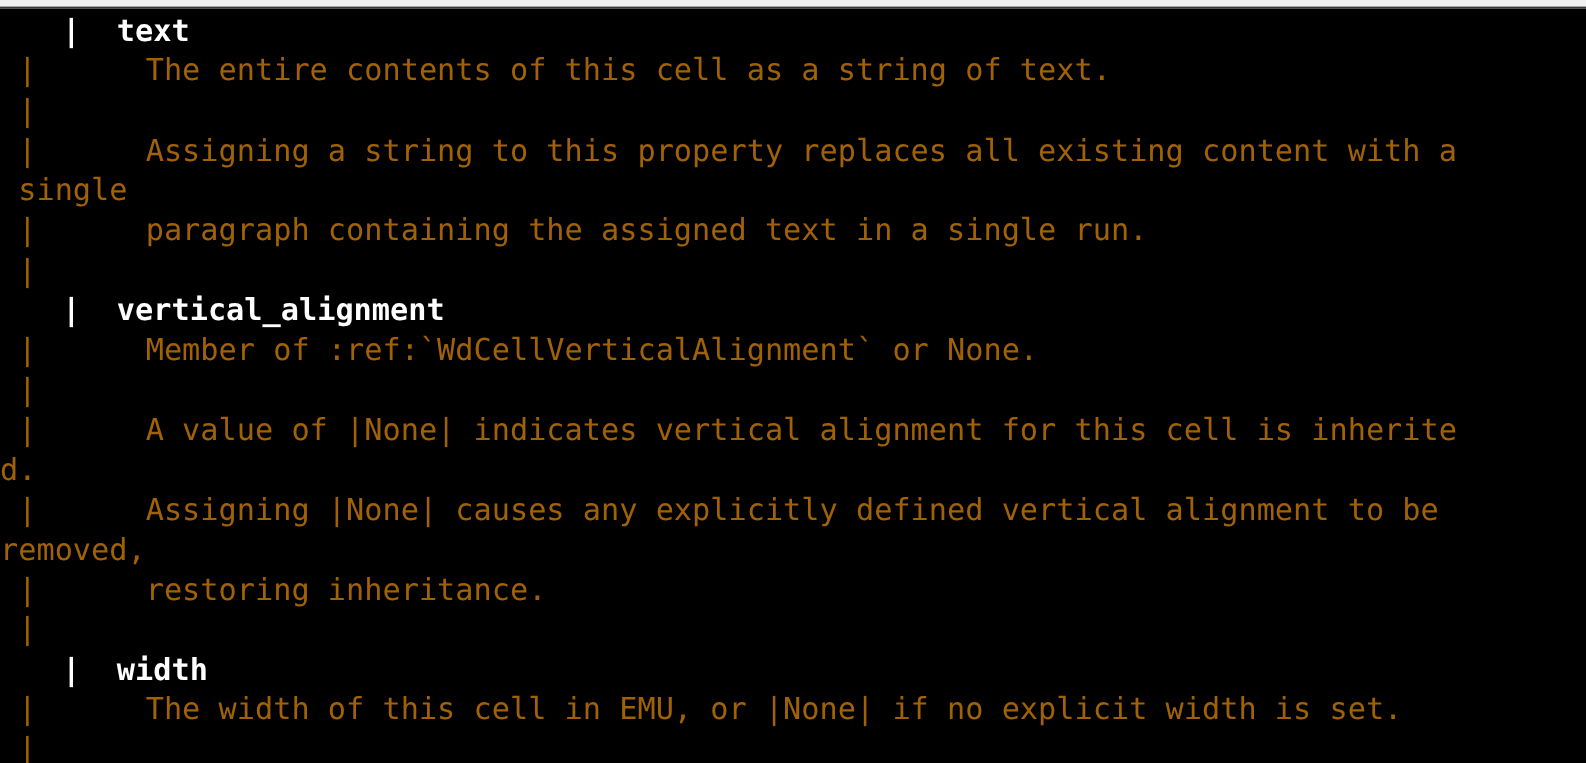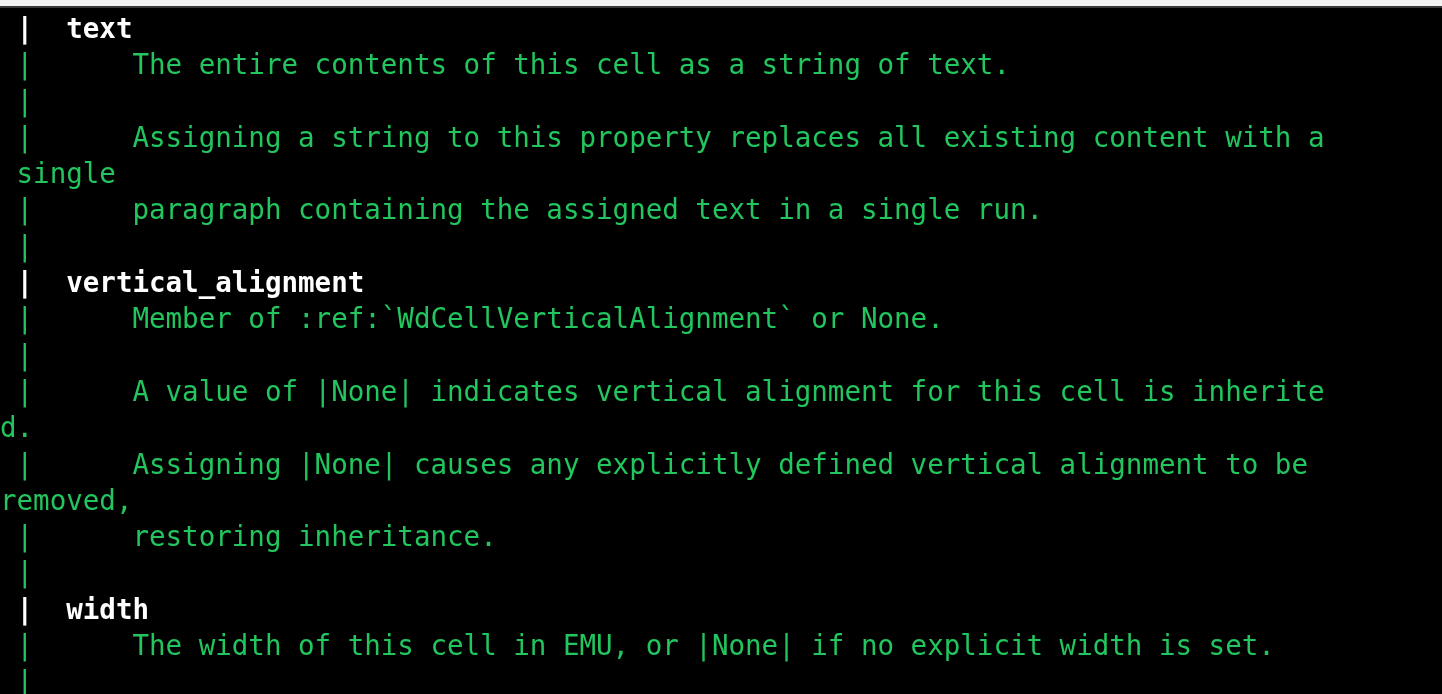--- a/index.html
+++ b/index.html
@@ -46,28 +46,29 @@
     white-space: pre;
     overflow: hidden;
     padding: 0;
     box-sizing: border-box;
   }
   .term-line {
     white-space: pre;
     height: 36.3px;
     line-height: 36.3px;
     font-size: 27.5px;
-    color: #22c55e;
+    color: #a16207;
     margin: 0;
     padding: 0;
     font-family: "DejaVu Sans Mono", "Liberation Mono", monospace;
   }
   .term-line.bold {
     font-weight: bold;
     color: #ffffff;
+    margin-left: 40px;
   }
 </style>
 </head>
 <body>
 
 <div id="screen">
 
   <div id="chrome-strip"></div>
 
   <div id="terminal"><div class="term-line bold"> |  text</div><div class="term-line"> |      The entire contents of this cell as a string of text.</div><div class="term-line"> |</div><div class="term-line"> |      Assigning a string to this property replaces all existing content with a</div><div class="term-line"> single</div><div class="term-line"> |      paragraph containing the assigned text in a single run.</div><div class="term-line"> |</div><div class="term-line bold"> |  vertical_alignment</div><div class="term-line"> |      Member of :ref:`WdCellVerticalAlignment` or None.</div><div class="term-line"> |</div><div class="term-line"> |      A value of |None| indicates vertical alignment for this cell is inherite</div><div class="term-line">d.</div><div class="term-line"> |      Assigning |None| causes any explicitly defined vertical alignment to be</div><div class="term-line">removed,</div><div class="term-line"> |      restoring inheritance.</div><div class="term-line"> |</div><div class="term-line bold"> |  width</div><div class="term-line"> |      The width of this cell in EMU, or |None| if no explicit width is set.</div><div class="term-line"> |</div></div>

